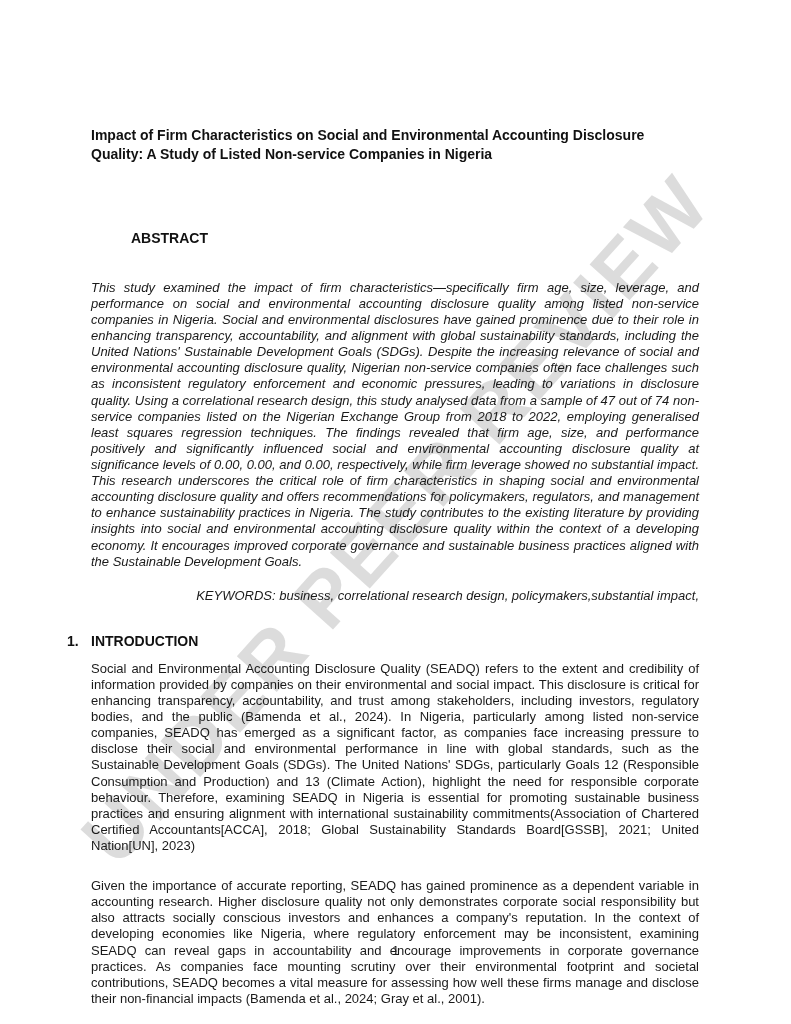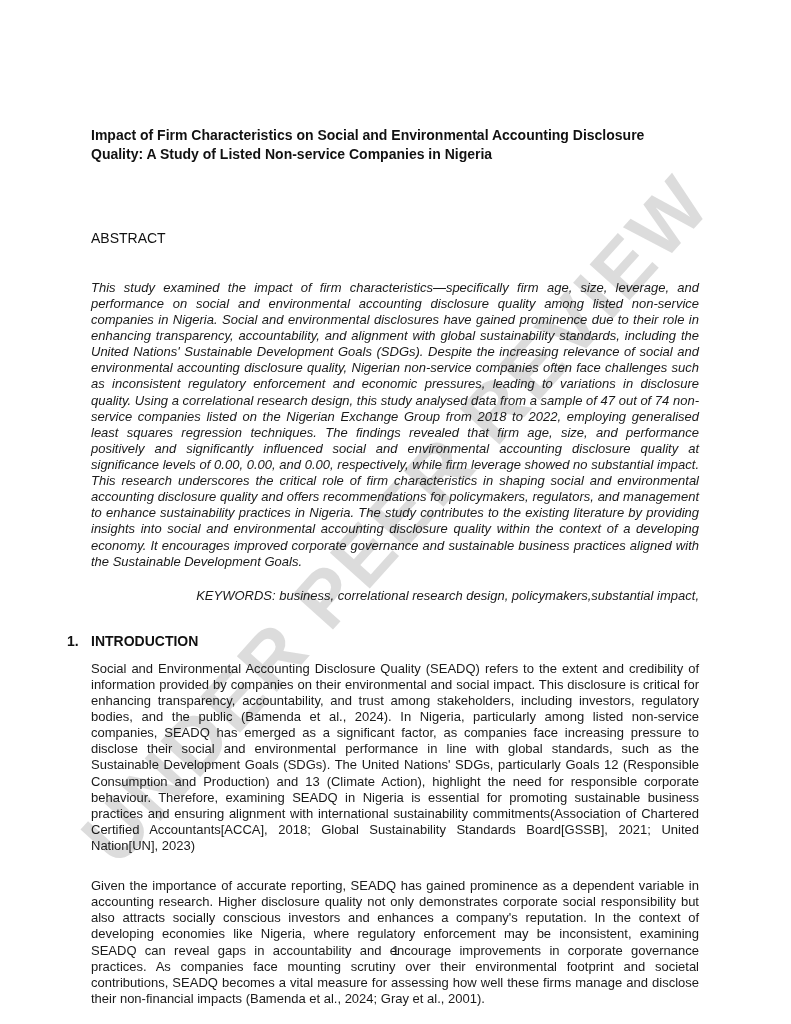--- a/index.html
+++ b/index.html
@@ -48,22 +48,23 @@
     font-weight: bold;
     line-height: 1.35;
     text-align: left;
     color: #111;
     margin-top: 20px;
   }
 
   .abstract-heading {
     margin-top: 66px;
     font-size: 14px;
-    font-weight: normal;
+    font-weight: bold;
     color: #111;
+    margin-left: 40px;
   }
 
   .abstract-text {
     margin-top: 34px;
     font-size: 13px;
     font-style: italic;
     line-height: 1.24;
     text-align: justify;
     color: #1a1a1a;
   }

